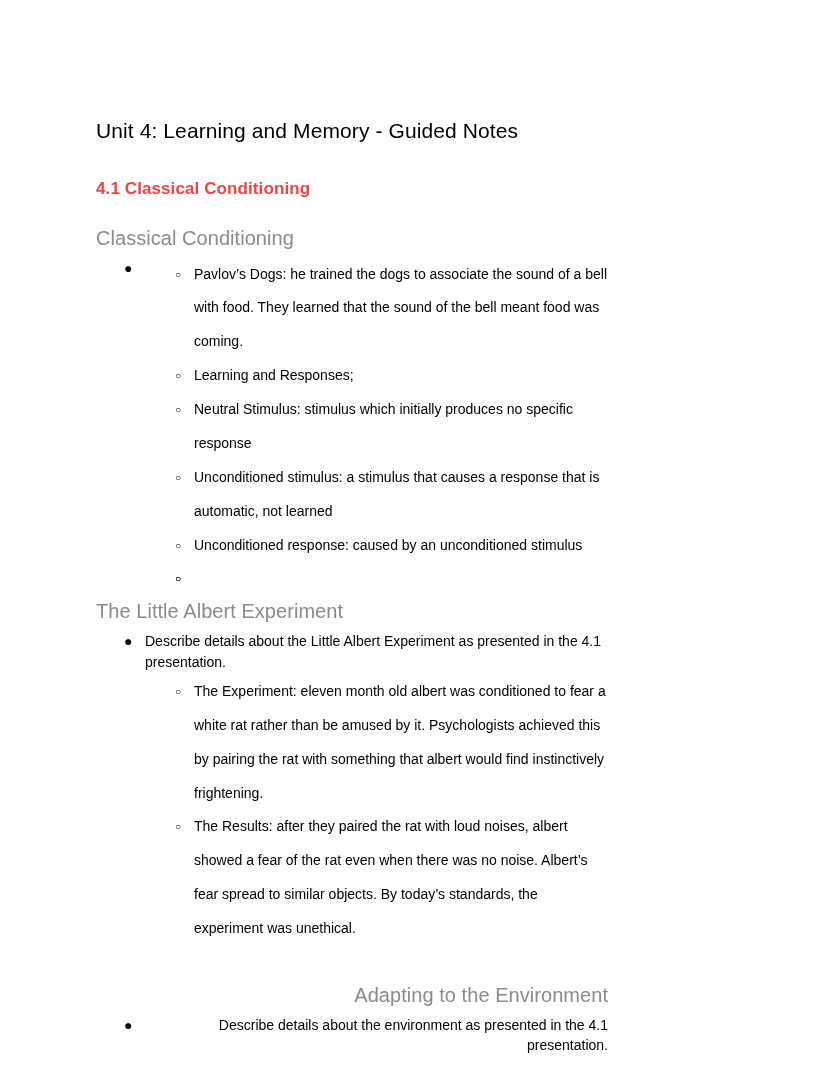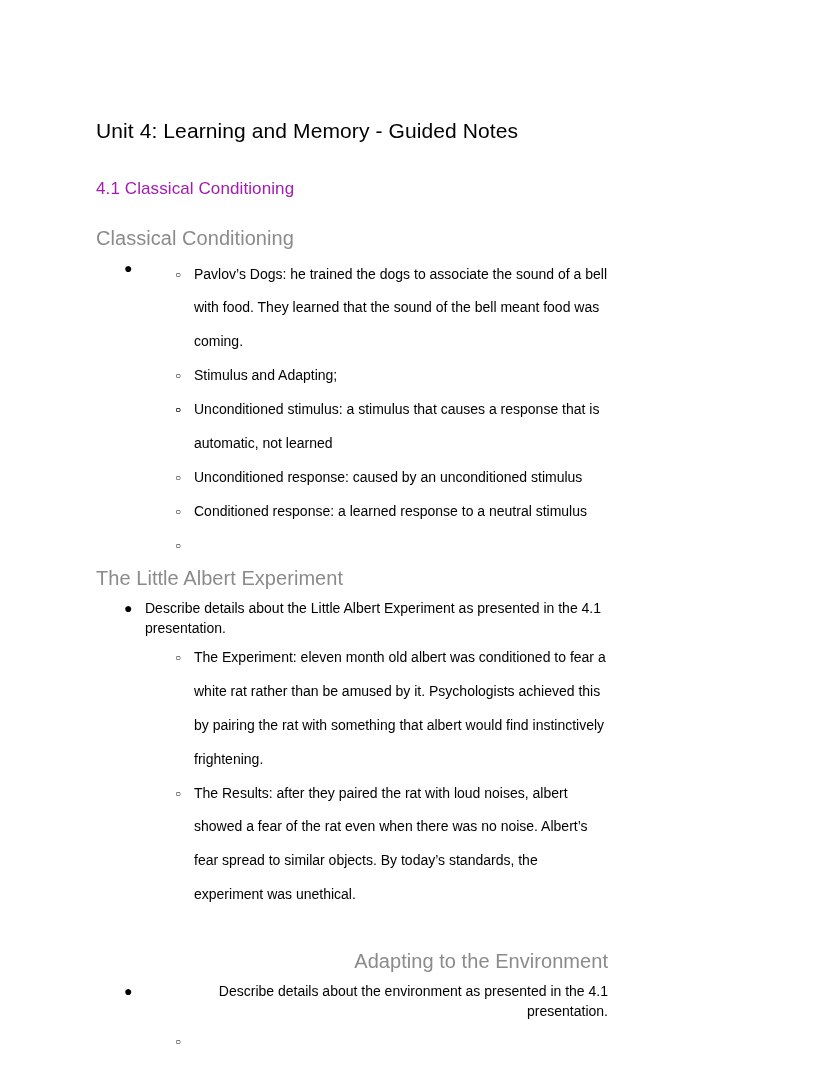--- a/index.html
+++ b/index.html
@@ -30,23 +30,23 @@
     font-size: 21px;
     font-weight: 400;
     line-height: 1.25;
     color: #000000;
     margin: 0 0 34px 0;
     letter-spacing: 0.1px;
   }
 
   .heading-2 {
     font-size: 17px;
-    font-weight: 400;
+    font-weight: 700;
     line-height: 1.25;
-    color: #a21caf;
+    color: #ef4444;
     margin: 0 0 26px 0;
     letter-spacing: 0.1px;
   }
 
   .heading-3 {
     font-size: 20px;
     font-weight: 400;
     line-height: 1.25;
     color: #8b8b8b;
     margin: 0 0 7px 0;
@@ -118,36 +118,36 @@
       <div class="section">
         <h3 class="heading-3">Classical Conditioning</h3>
         <div class="bullet-l1"><span class="marker">●</span></div>
         <div class="sub-list">
           <div class="bullet-l2">
             <span class="marker">○</span>
             <span class="text">Pavlov’s Dogs: he trained the dogs to associate the sound of a bell with food. They learned that the sound of the bell meant food was coming.</span>
           </div>
           <div class="bullet-l2">
             <span class="marker">○</span>
-            <span class="text">Stimulus and Adapting;</span>
+            <span class="text">Learning and Responses;</span>
           </div>
           <div class="bullet-l2">
             <span class="marker">○</span>
+            <span class="text">Neutral Stimulus: stimulus which initially produces no specific response</span>
           </div>
           <div class="bullet-l2">
             <span class="marker">○</span>
             <span class="text">Unconditioned stimulus: a stimulus that causes a response that is automatic, not learned</span>
           </div>
           <div class="bullet-l2">
             <span class="marker">○</span>
             <span class="text">Unconditioned response: caused by an unconditioned stimulus</span>
           </div>
           <div class="bullet-l2">
             <span class="marker">○</span>
-            <span class="text">Conditioned response: a learned response to a neutral stimulus</span>
           </div>
           <div class="bullet-l2">
             <span class="marker">○</span>
           </div>
         </div>
       </div>
       <div class="section">
         <h3 class="heading-3">The Little Albert Experiment</h3>
         <div class="bullet-l1"><span class="marker">●</span><span>Describe details about the Little Albert Experiment as presented in the 4.1 presentation.</span></div>
         <div class="sub-list">

